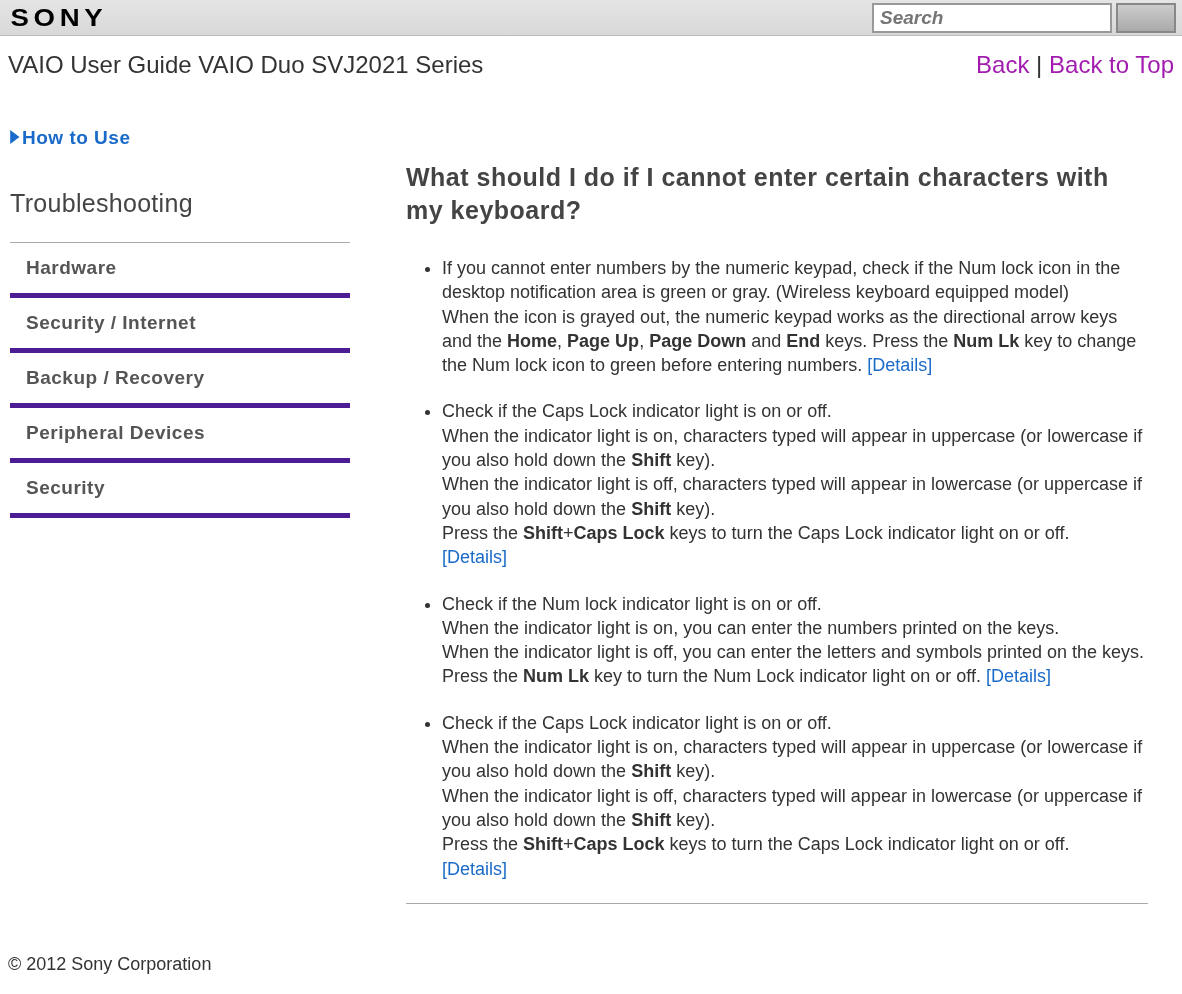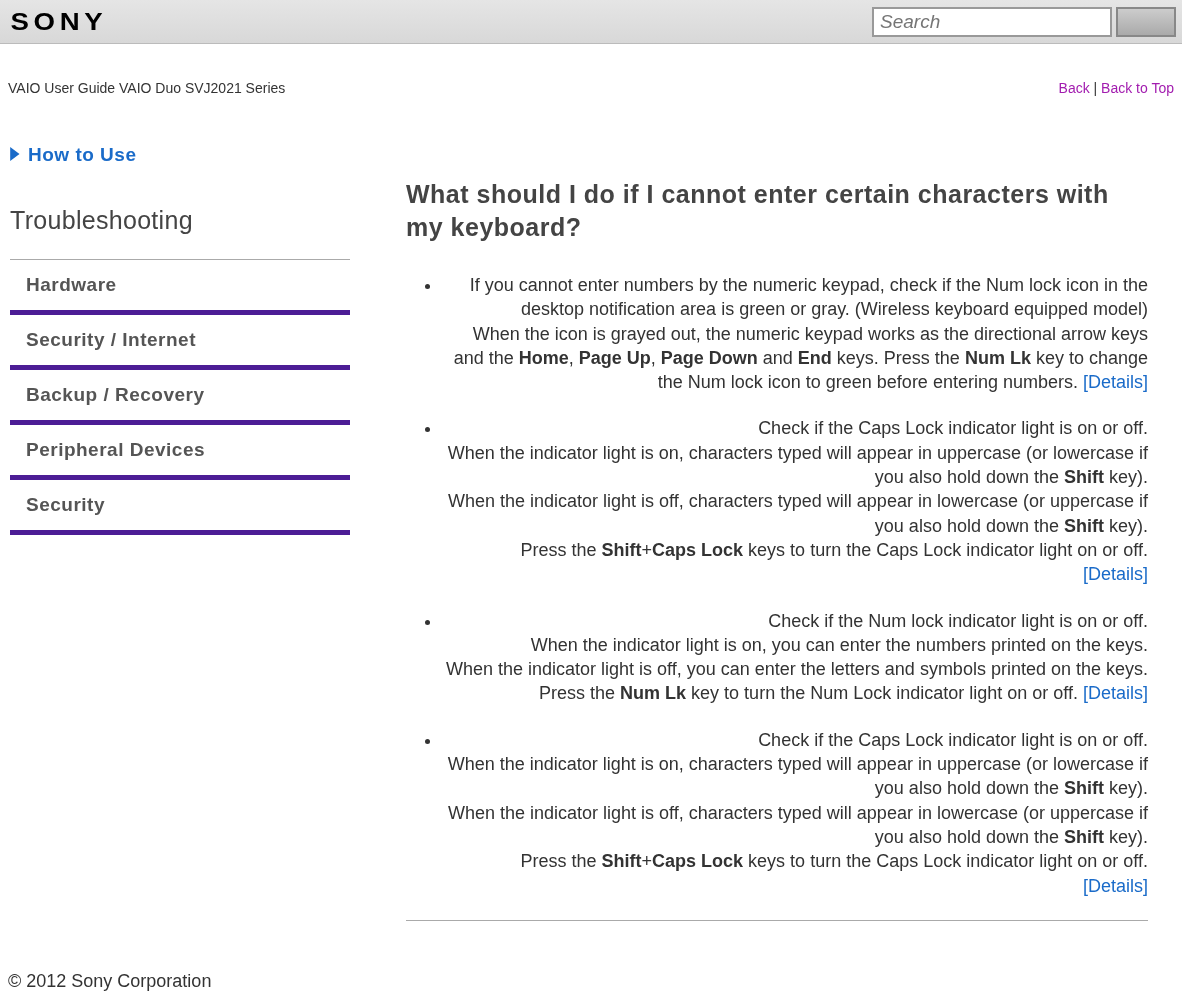--- a/index.html
+++ b/index.html
@@ -5,21 +5,21 @@
     * { box-sizing: border-box; margin: 0; padding: 0; }
     body {
       font-family: Arial, Helvetica, sans-serif;
       background: #ffffff;
       color: #333333;
       width: 1182px;
     }
     .header-bar {
       background: linear-gradient(to bottom, #e5e5e5, #d8d8d8);
       border-bottom: 1px solid #bbb;
-      height: 44px;
+      height: 36px;
       display: flex;
       align-items: center;
       justify-content: space-between;
       padding: 0 6px;
     }
     .sony-logo {
       font-family: Arial, Helvetica, sans-serif;
       font-weight: bold;
       font-size: 24px;
       letter-spacing: 4px;
@@ -35,34 +35,35 @@
     }
     .search-input {
       width: 240px;
       height: 30px;
       border: 2px solid #999;
       font-size: 19px;
       font-style: italic;
       color: #999;
       padding: 0 6px;
       background: #fff;
+      font-weight: bold;
     }
     .search-button {
       width: 60px;
       height: 30px;
       background: linear-gradient(to bottom, #ccc, #aaa);
       border: 2px solid #888;
     }
     .subheader {
       display: flex;
       justify-content: space-between;
       align-items: center;
-      padding: 36px 8px 8px 8px;
+      padding: 15px 8px 8px 8px;
       border-bottom: none;
-      font-size: 14px;
+      font-size: 24px;
       color: #333;
     }
     .subheader .right a {
       color: #a21caf;
       text-decoration: none;
     }
     .subheader .right {
       color: #333;
     }
     .content-wrap {
@@ -75,21 +76,20 @@
       flex-shrink: 0;
     }
     .how-to-use {
       color: #1a6bc9;
       font-weight: bold;
       font-size: 19px;
       letter-spacing: 0.5px;
       margin-bottom: 40px;
       display: flex;
       align-items: center;
-      gap: 6px;
     }
     .how-to-use-icon svg {
       width: 12px;
       height: 14px;
     }
     .troubleshooting {
       font-size: 25px;
       color: #444;
       font-weight: normal;
       margin-bottom: 24px;
@@ -118,21 +118,20 @@
       font-weight: bold;
       color: #444;
       letter-spacing: 0.5px;
       line-height: 1.3;
       margin-bottom: 30px;
       margin-top: 34px;
     }
     .article-list {
       list-style: disc;
       padding-left: 36px;
-      text-align: right;
     }
     .article-list li {
       font-size: 18px;
       color: #333;
       line-height: 1.35;
       margin-bottom: 22px;
     }
     .article-list li b {
       font-weight: bold;
     }

